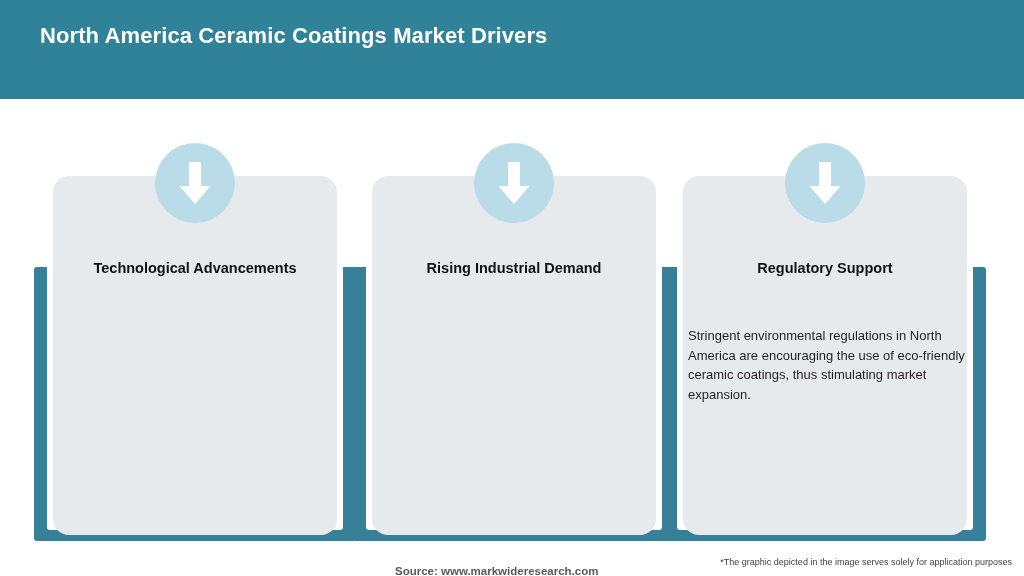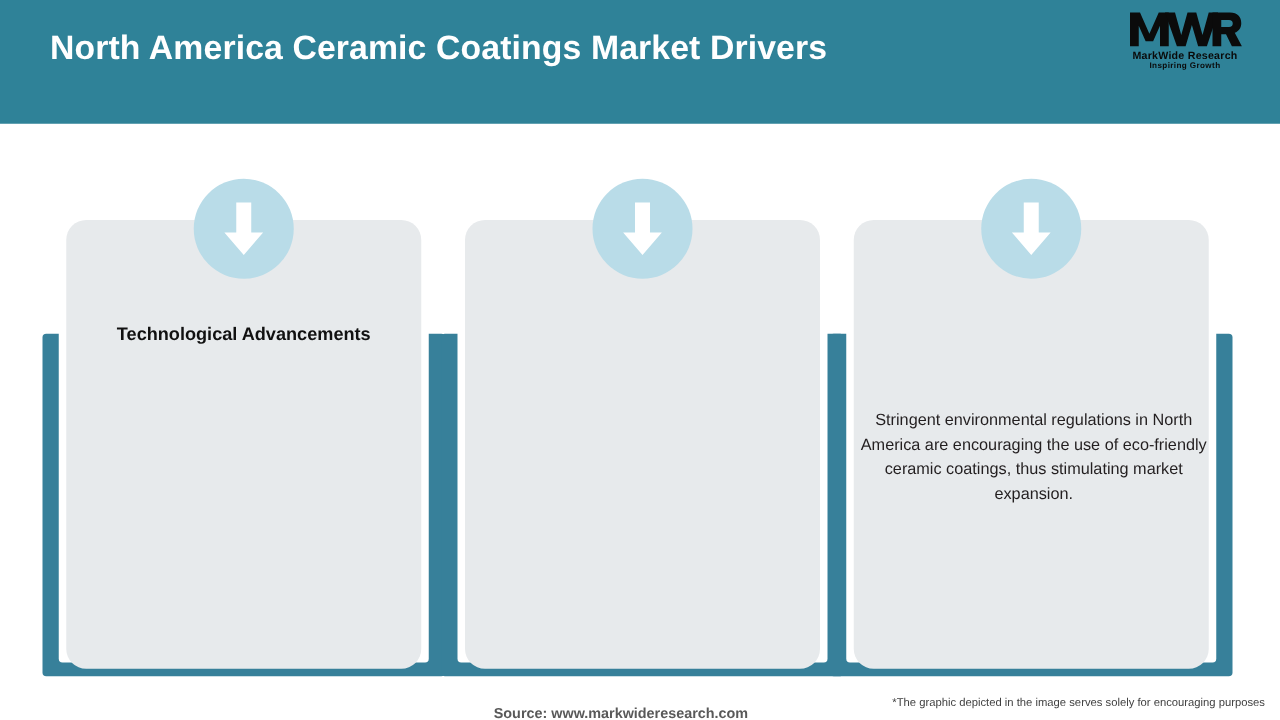--- a/index.html
+++ b/index.html
@@ -21,21 +21,21 @@
     left: 0;
     top: 0;
     width: 1024px;
     height: 99px;
     background: #2F8298;
   }
   .header-title {
     position: absolute;
     left: 40px;
     top: 23px;
-    font-size: 27px;
+    font-size: 22px;
     font-weight: bold;
     color: #ffffff;
     letter-spacing: 0.1px;
     white-space: nowrap;
   }
 
   
   .logo-wrap {
     position: absolute;
     right: 18px;
@@ -173,34 +173,20 @@
     color: #404040;
     white-space: nowrap;
   }
 </style>
 </head>
 <body>
 
 <div class="header-band">
   <div class="header-title">North America Ceramic Coatings Market Drivers</div>
 
-  <div class="logo-wrap">
-    <svg class="logo-mark" width="92" height="30" viewBox="0 0 92 30" aria-hidden="true">
-      <g fill="#0b0b0b">
-
-        <path d="M2 29 L2 2 L10 2 L17.5 19 L25 2 L33 2 L33 29 L26 29 L26 12.5 L20.5 25 L14.5 25 L9 12.5 L9 29 Z"></path>
-
-        <path d="M30 2 L38 2 L43 20 L48 2 L55 2 L60 20 L65 2 L72.5 2 L63.5 29 L56.5 29 L51.5 12 L46.5 29 L39.5 29 Z"></path>
-
-        <path d="M68 2 L82 2 C88 2 91 5.5 91 10.5 C91 14.2 89 17 85.8 18.1 L91.5 29 L83.5 29 L78.8 19.4 L75 19.4 L75 29 L68 29 Z M75 8 L75 13.6 L81.2 13.6 C83.2 13.6 84.2 12.5 84.2 10.8 C84.2 9.1 83.2 8 81.2 8 Z"></path>
-      </g>
-    </svg>
-    <span class="logo-name">MarkWide Research</span>
-    <span class="logo-tag">Inspiring Growth</span>
-  </div>
 </div>
 
 <div class="cards-area">
 
   <div class="card-unit" style="left:34px; width:322px;">
     <div class="card-bracket"></div>
     <div class="card-body"></div>
     <div class="card-circle">
       <svg width="40" height="46" viewBox="0 0 40 46" aria-hidden="true">
         <path d="M14 2 L26 2 L26 26 L35.5 26 L20 44 L4.5 26 L14 26 Z" fill="#FFFFFF"></path>
@@ -210,29 +196,31 @@
   </div>
 
   <div class="card-unit" style="left:353px; width:322px;">
     <div class="card-bracket"></div>
     <div class="card-body"></div>
     <div class="card-circle">
       <svg width="40" height="46" viewBox="0 0 40 46" aria-hidden="true">
         <path d="M14 2 L26 2 L26 26 L35.5 26 L20 44 L4.5 26 L14 26 Z" fill="#FFFFFF"></path>
       </svg>
     </div>
+    <div class="card-heading">Rising Industrial Demand</div>
   </div>
 
   <div class="card-unit" style="left:664px; width:322px;">
     <div class="card-bracket"></div>
     <div class="card-body"></div>
     <div class="card-circle">
       <svg width="40" height="46" viewBox="0 0 40 46" aria-hidden="true">
         <path d="M14 2 L26 2 L26 26 L35.5 26 L20 44 L4.5 26 L14 26 Z" fill="#FFFFFF"></path>
       </svg>
     </div>
-    <div class="card-text" style="left:24px; right:20px;text-align:center;">Stringent environmental regulations in North America are encouraging the use of eco-friendly ceramic coatings, thus stimulating market expansion.</div>
+    <div class="card-heading">Regulatory Support</div>
+    <div class="card-text" style="left:24px; right:20px;">Stringent environmental regulations in North America are encouraging the use of eco-friendly ceramic coatings, thus stimulating market expansion.</div>
   </div>
 
 </div>
 
 <div class="footer-source">Source: www.markwideresearch.com</div>
-<div class="footer-disclaimer">*The graphic depicted in the image serves solely for encouraging purposes</div>
+<div class="footer-disclaimer">*The graphic depicted in the image serves solely for application purposes</div>
 
 </body></html>

